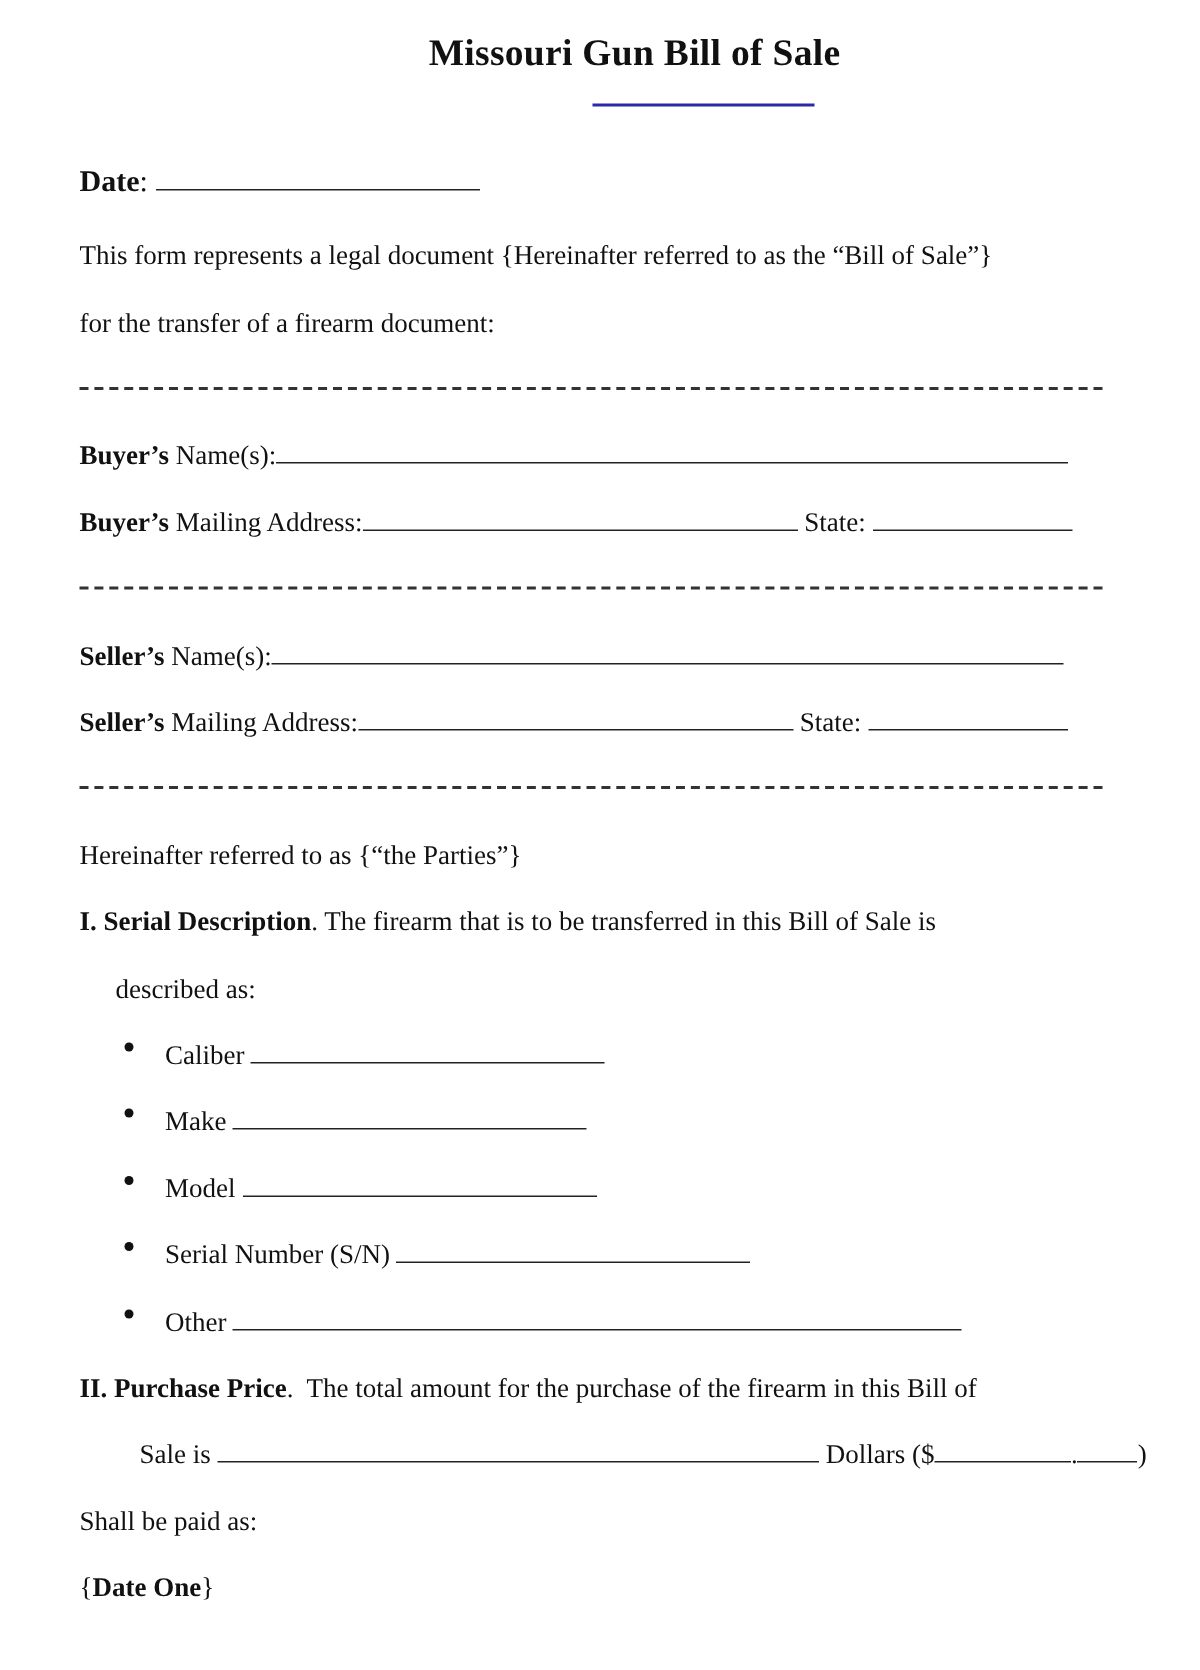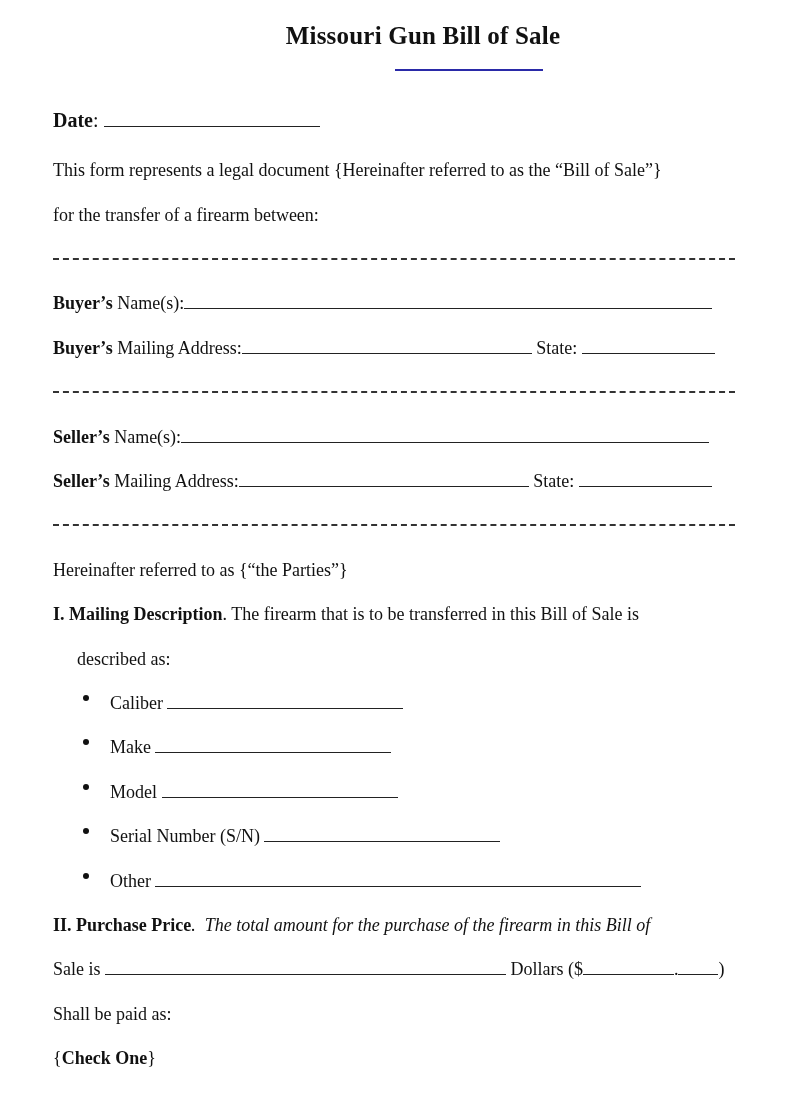--- a/index.html
+++ b/index.html
@@ -68,21 +68,21 @@
 
 <div class="abs title">Missouri Gun Bill of Sale</div>
 <div class="abs title-rule"></div>
 
 <div class="abs date-line">
   <span class="date-label">Date</span><span>:</span>
   <span class="blank" style="width:216px; height:18px;"></span>
 </div>
 
 <div class="abs line-text" style="top:159px;">This form represents a legal document {Hereinafter referred to as the “Bill of Sale”}</div>
-<div class="abs line-text" style="top:204px;">for the transfer of a firearm between:</div>
+<div class="abs line-text" style="top:204px;">for the transfer of a firearm document:</div>
 
 <div class="abs dashes" style="top:258px;"></div>
 
 <div class="abs line-text" style="top:292px;">
   <span class="bold">Buyer’s</span><span> Name(s):</span><span class="blank" style="width:528px;"></span>
 </div>
 <div class="abs line-text" style="top:337px;">
   <span class="bold">Buyer’s</span><span> Mailing Address:</span><span class="blank" style="width:290px;"></span>
   <span>State:</span>
   <span class="blank" style="width:133px;"></span>
@@ -97,21 +97,21 @@
   <span class="bold">Seller’s</span><span> Mailing Address:</span><span class="blank" style="width:290px;"></span>
   <span>State:</span>
   <span class="blank" style="width:133px;"></span>
 </div>
 
 <div class="abs dashes" style="top:524px;"></div>
 
 <div class="abs line-text" style="top:559px;">Hereinafter referred to as {“the Parties”}</div>
 
 <div class="abs line-text" style="top:603px;">
-  <span class="bold">I. Mailing Description</span><span>. The firearm that is to be transferred in this Bill of Sale is</span>
+  <span class="bold">I. Serial Description</span><span>. The firearm that is to be transferred in this Bill of Sale is</span>
 </div>
 <div class="abs line-text" style="top:648px;margin-left:24px;">described as:</div>
 
 <span class="bullet" style="top:695px;"></span>
 <div class="abs bullet-text" style="top:692px;">
   <span>Caliber</span>
   <span class="blank" style="width:236px;"></span>
 </div>
 
 <span class="bullet" style="top:739px;"></span>
@@ -132,26 +132,26 @@
   <span class="blank" style="width:236px;"></span>
 </div>
 
 <span class="bullet" style="top:873px;"></span>
 <div class="abs bullet-text" style="top:870px;">
   <span>Other</span>
   <span class="blank" style="width:486px;"></span>
 </div>
 
 <div class="abs line-text" style="top:914px;">
-  <span class="bold">II. Purchase Price</span><span style="white-space:pre;font-style:italic;">.  The total amount for the purchase of the firearm in this Bill of</span>
+  <span class="bold">II. Purchase Price</span><span style="white-space:pre;">.  The total amount for the purchase of the firearm in this Bill of</span>
 </div>
 
-<div class="abs line-text" style="top:958px;">
+<div class="abs line-text" style="top:958px;margin-left:40px;">
   <span>Sale is</span>
   <span class="blank" style="width:401px;"></span>
   <span>Dollars ($</span><span class="blank" style="width:91px;"></span><span>.</span><span class="blank" style="width:40px;"></span><span>)</span>
 </div>
 
 <div class="abs line-text" style="top:1003px;">Shall be paid as:</div>
 
 <div class="abs line-text" style="top:1047px;">
-  <span>{</span><span class="bold">Check One</span><span>}</span>
+  <span>{</span><span class="bold">Date One</span><span>}</span>
 </div>
 
 </body></html>

